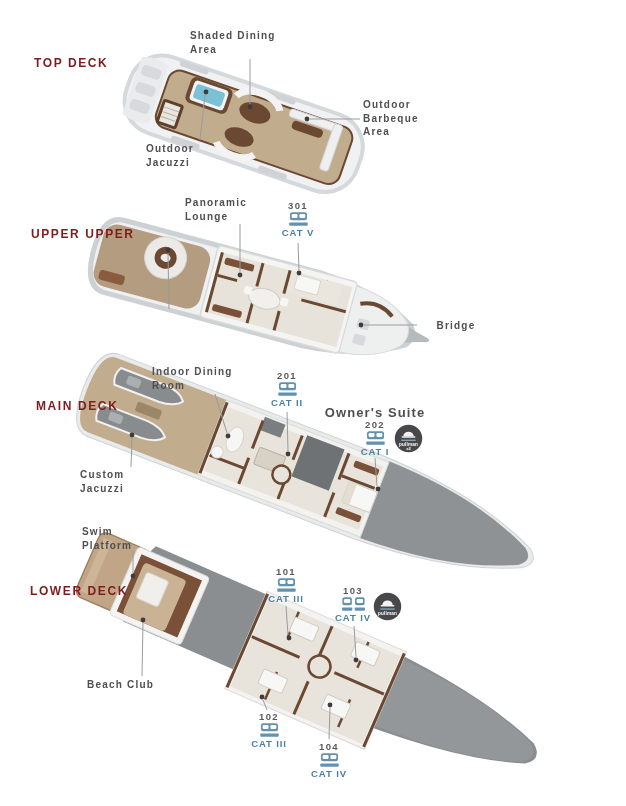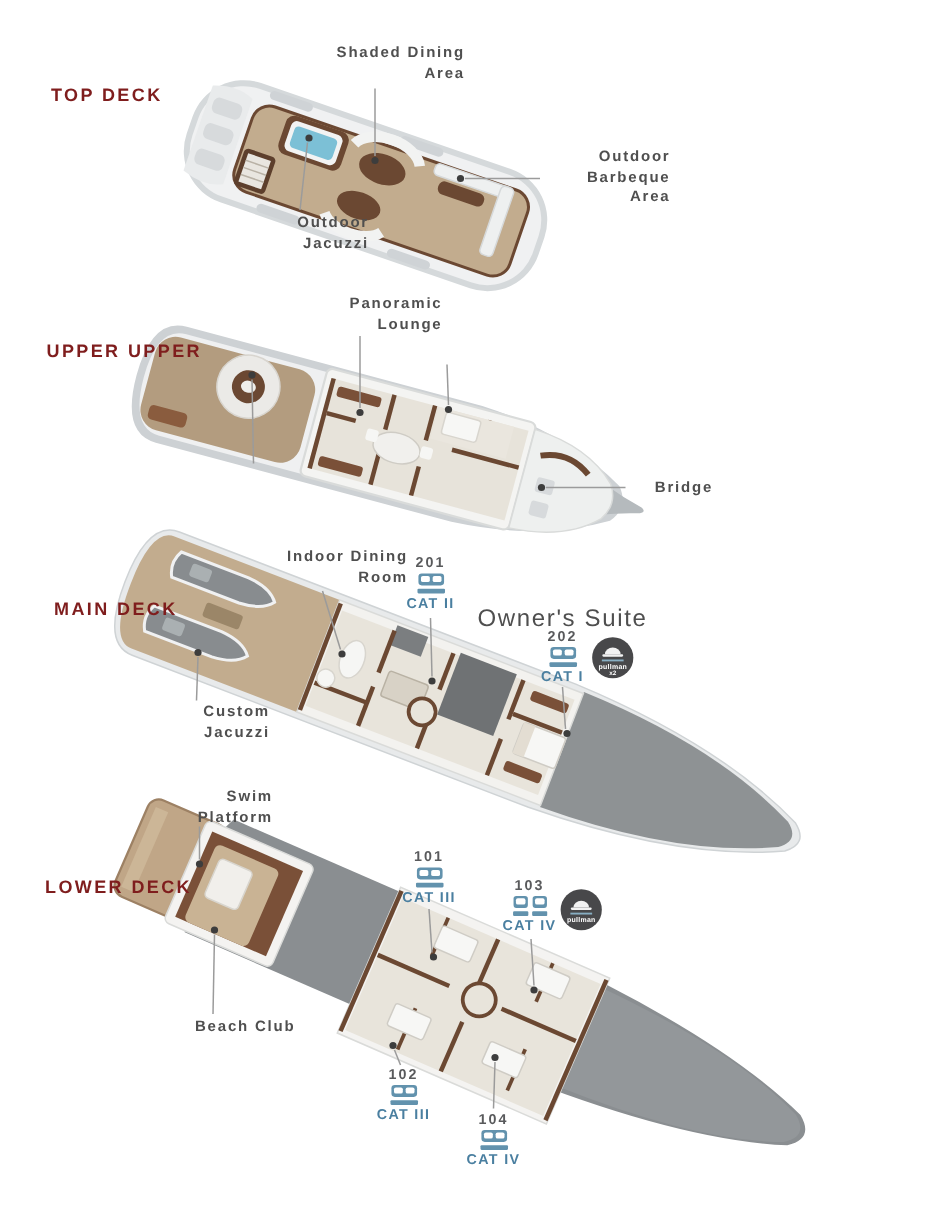--- a/index.html
+++ b/index.html
@@ -2,25 +2,25 @@
 <html><head>
 <meta charset="utf-8">
 <style>
   html,body{margin:0;padding:0;background:#ffffff;}
   #stage{position:relative;width:626px;height:806px;background:#ffffff;overflow:hidden;
          font-family:"Liberation Sans",sans-serif;}
   #ships{position:absolute;left:0;top:0;}
   .deck-title{position:absolute;font-size:12px;font-weight:700;letter-spacing:1.6px;
               color:#7f1d1d;white-space:nowrap;}
   .note{position:absolute;font-size:10px;font-weight:600;letter-spacing:1.2px;color:#4f4f4f;
-        text-align:right;line-height:13.5px;}
+        text-align:left;line-height:13.5px;}
   .note div{white-space:nowrap;}
   .cabin{position:absolute;text-align:center;}
   .cabin .num{font-size:9.5px;font-weight:600;letter-spacing:1.4px;color:#595a5c;line-height:11px;}
-  .cabin .suite-label{font-size:16px;font-weight:400;letter-spacing:1.1px;color:#4f4f4f;
+  .cabin .suite-label{font-size:13px;font-weight:700;letter-spacing:1.1px;color:#4f4f4f;
         line-height:13px;white-space:nowrap;}
   .cabin svg{display:block;margin:1px auto 1px auto;}
   .cabin .cat{font-size:9.5px;font-weight:700;letter-spacing:0.9px;color:#4a7fa0;line-height:12px;
         white-space:nowrap;}
   .badge{position:absolute;}
   .badge-label{font-family:"Liberation Sans",sans-serif;font-size:4.8px;font-weight:600;
         fill:#ffffff;text-anchor:middle;letter-spacing:0.2px;}
   .badge-sub{font-family:"Liberation Sans",sans-serif;font-size:4.4px;font-weight:600;
         fill:#ffffff;text-anchor:middle;}
 </style>
@@ -250,20 +250,30 @@
     <div>Area</div>
   </div>
 
   <div class="deck-title" style="left:31px;top:227px">UPPER UPPER</div>
 
   <div class="note" style="left:185px;top:196px;width:110px">
     <div>Panoramic</div>
     <div>Lounge</div>
   </div>
 
+  <div class="cabin" style="left:266px;top:200px;width:64px">
+    <div class="num">301</div>
+    <svg width="19" height="14" viewBox="0 0 30 22">
+      <rect x="1.5" y="0.5" width="27" height="12.5" rx="3.5" fill="#6292ad"></rect>
+      <rect x="4.2" y="3" width="9.3" height="6.5" rx="2" fill="#ffffff"></rect>
+      <rect x="16.5" y="3" width="9.3" height="6.5" rx="2" fill="#ffffff"></rect>
+      <rect x="0.5" y="16.5" width="29" height="5" rx="1.2" fill="#6292ad"></rect>
+    </svg>
+    <div class="cat">CAT V</div>
+  </div>
 
 
   <div class="note" style="left:421px;top:319px;width:70px;text-align:center">
     <div>Bridge</div>
   </div>
 
   <div class="deck-title" style="left:36px;top:399px">MAIN DECK</div>
 
   <div class="note" style="left:152px;top:365px;width:120px">
     <div>Indoor Dining</div>

